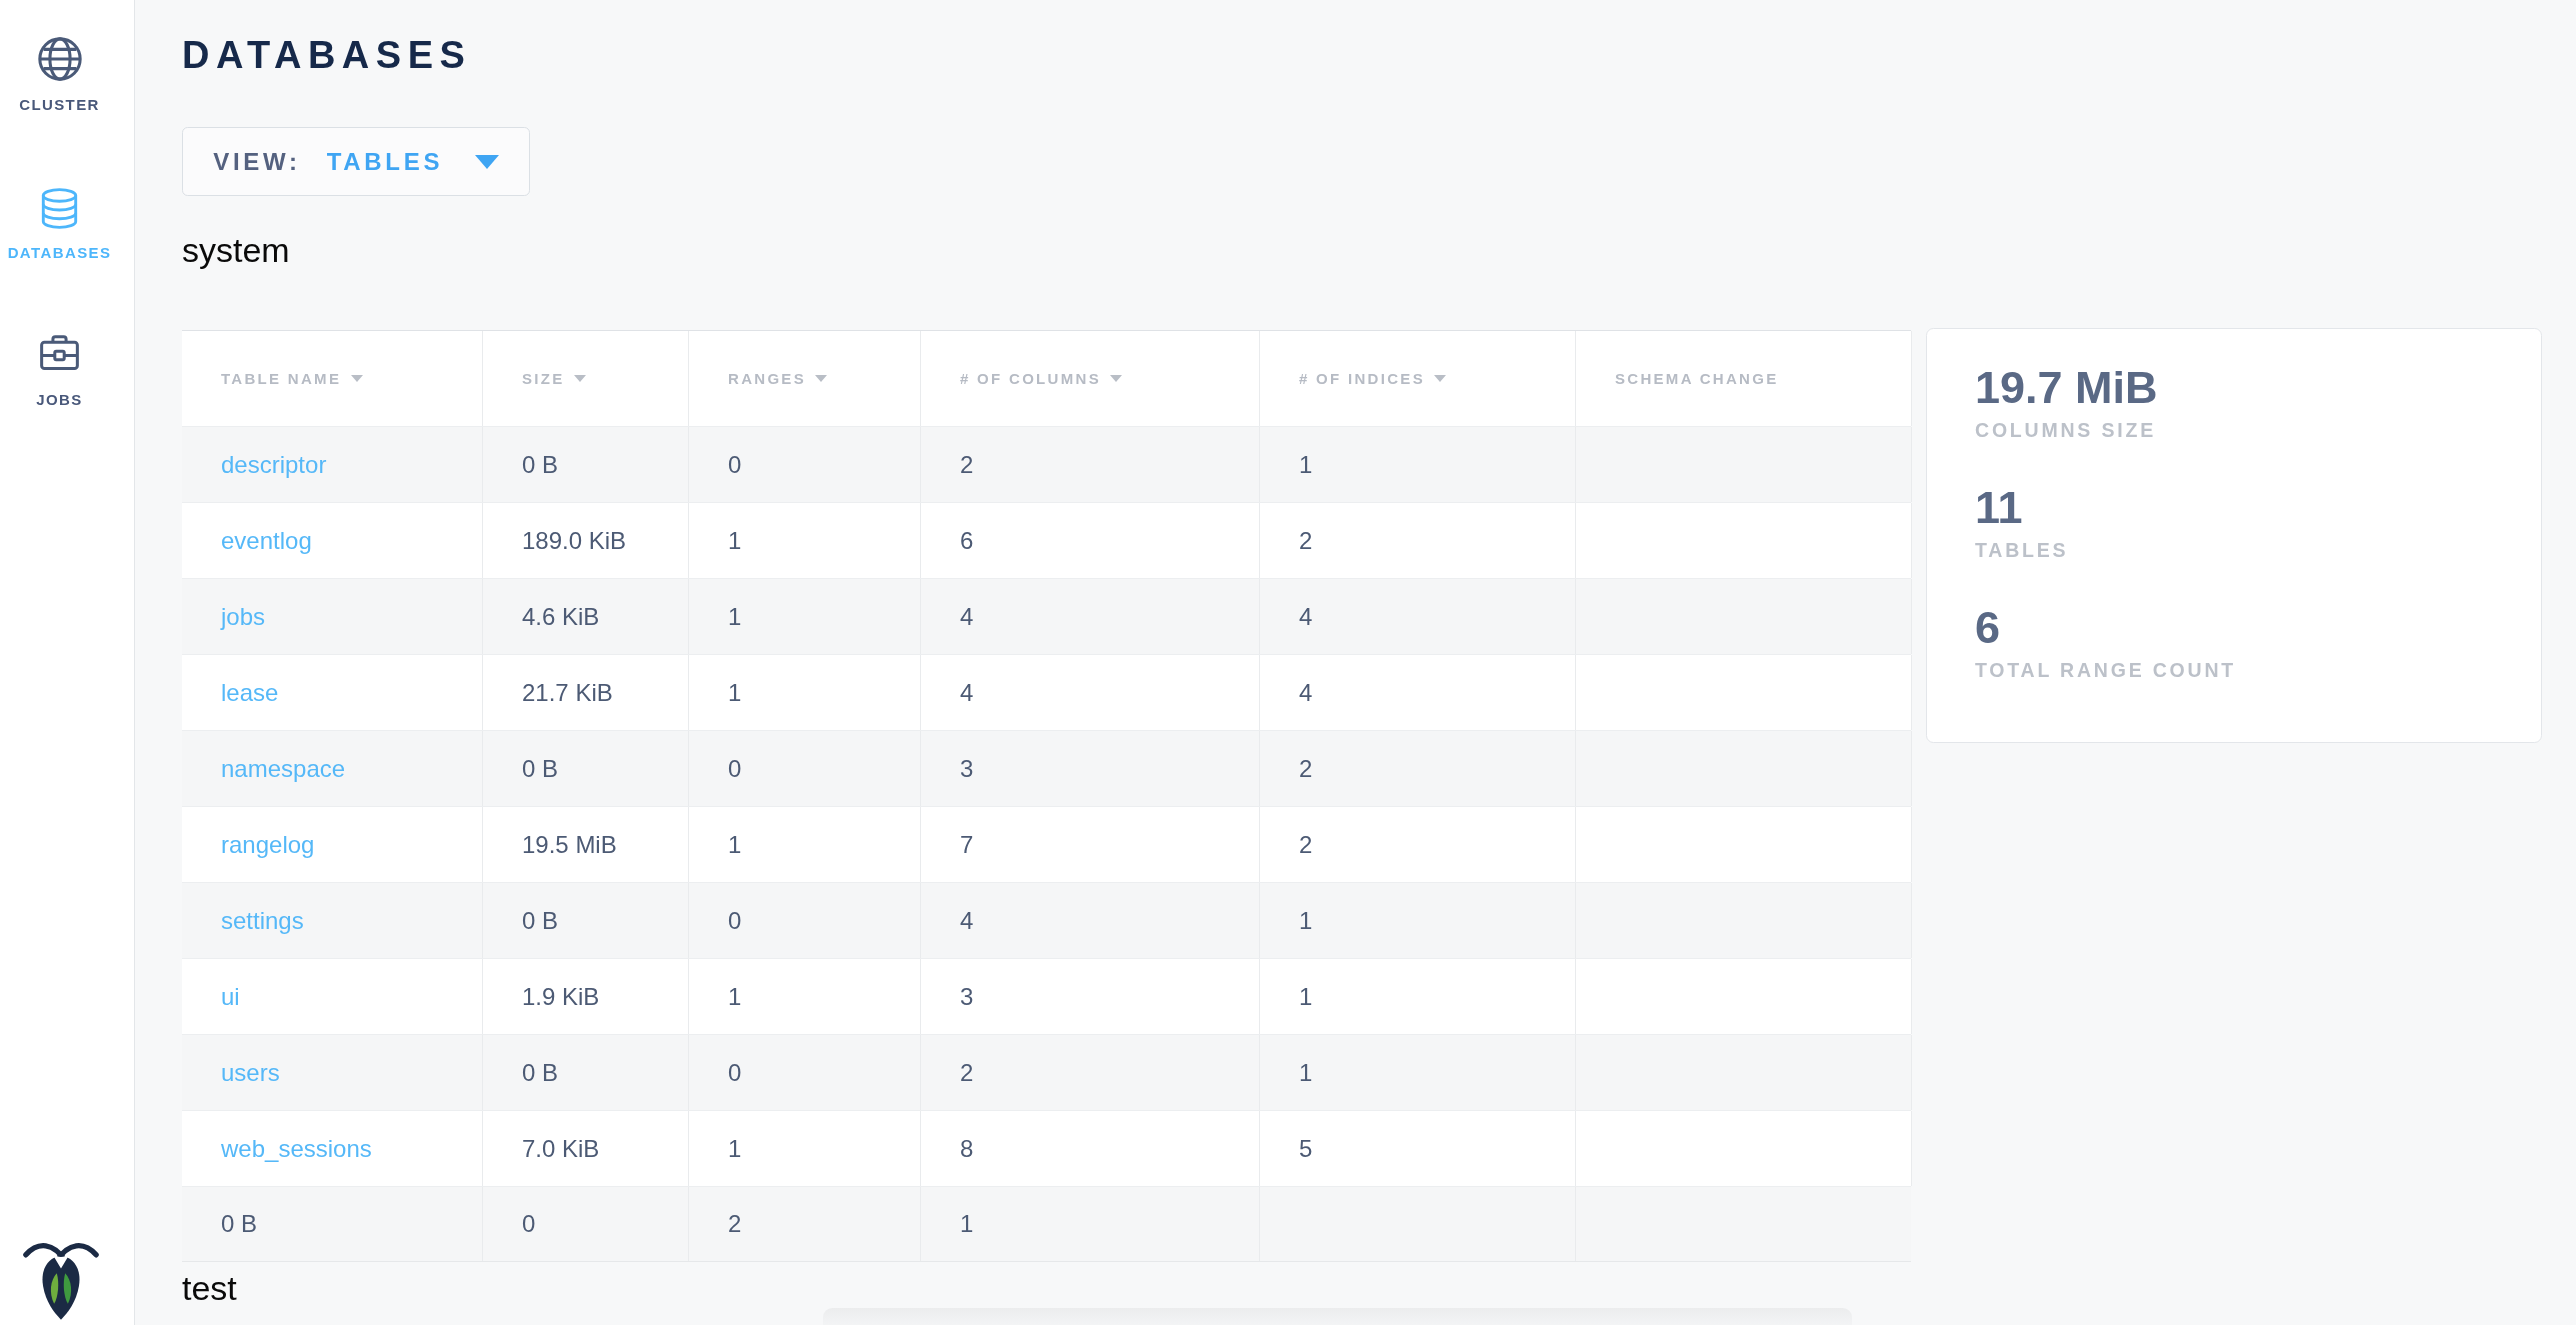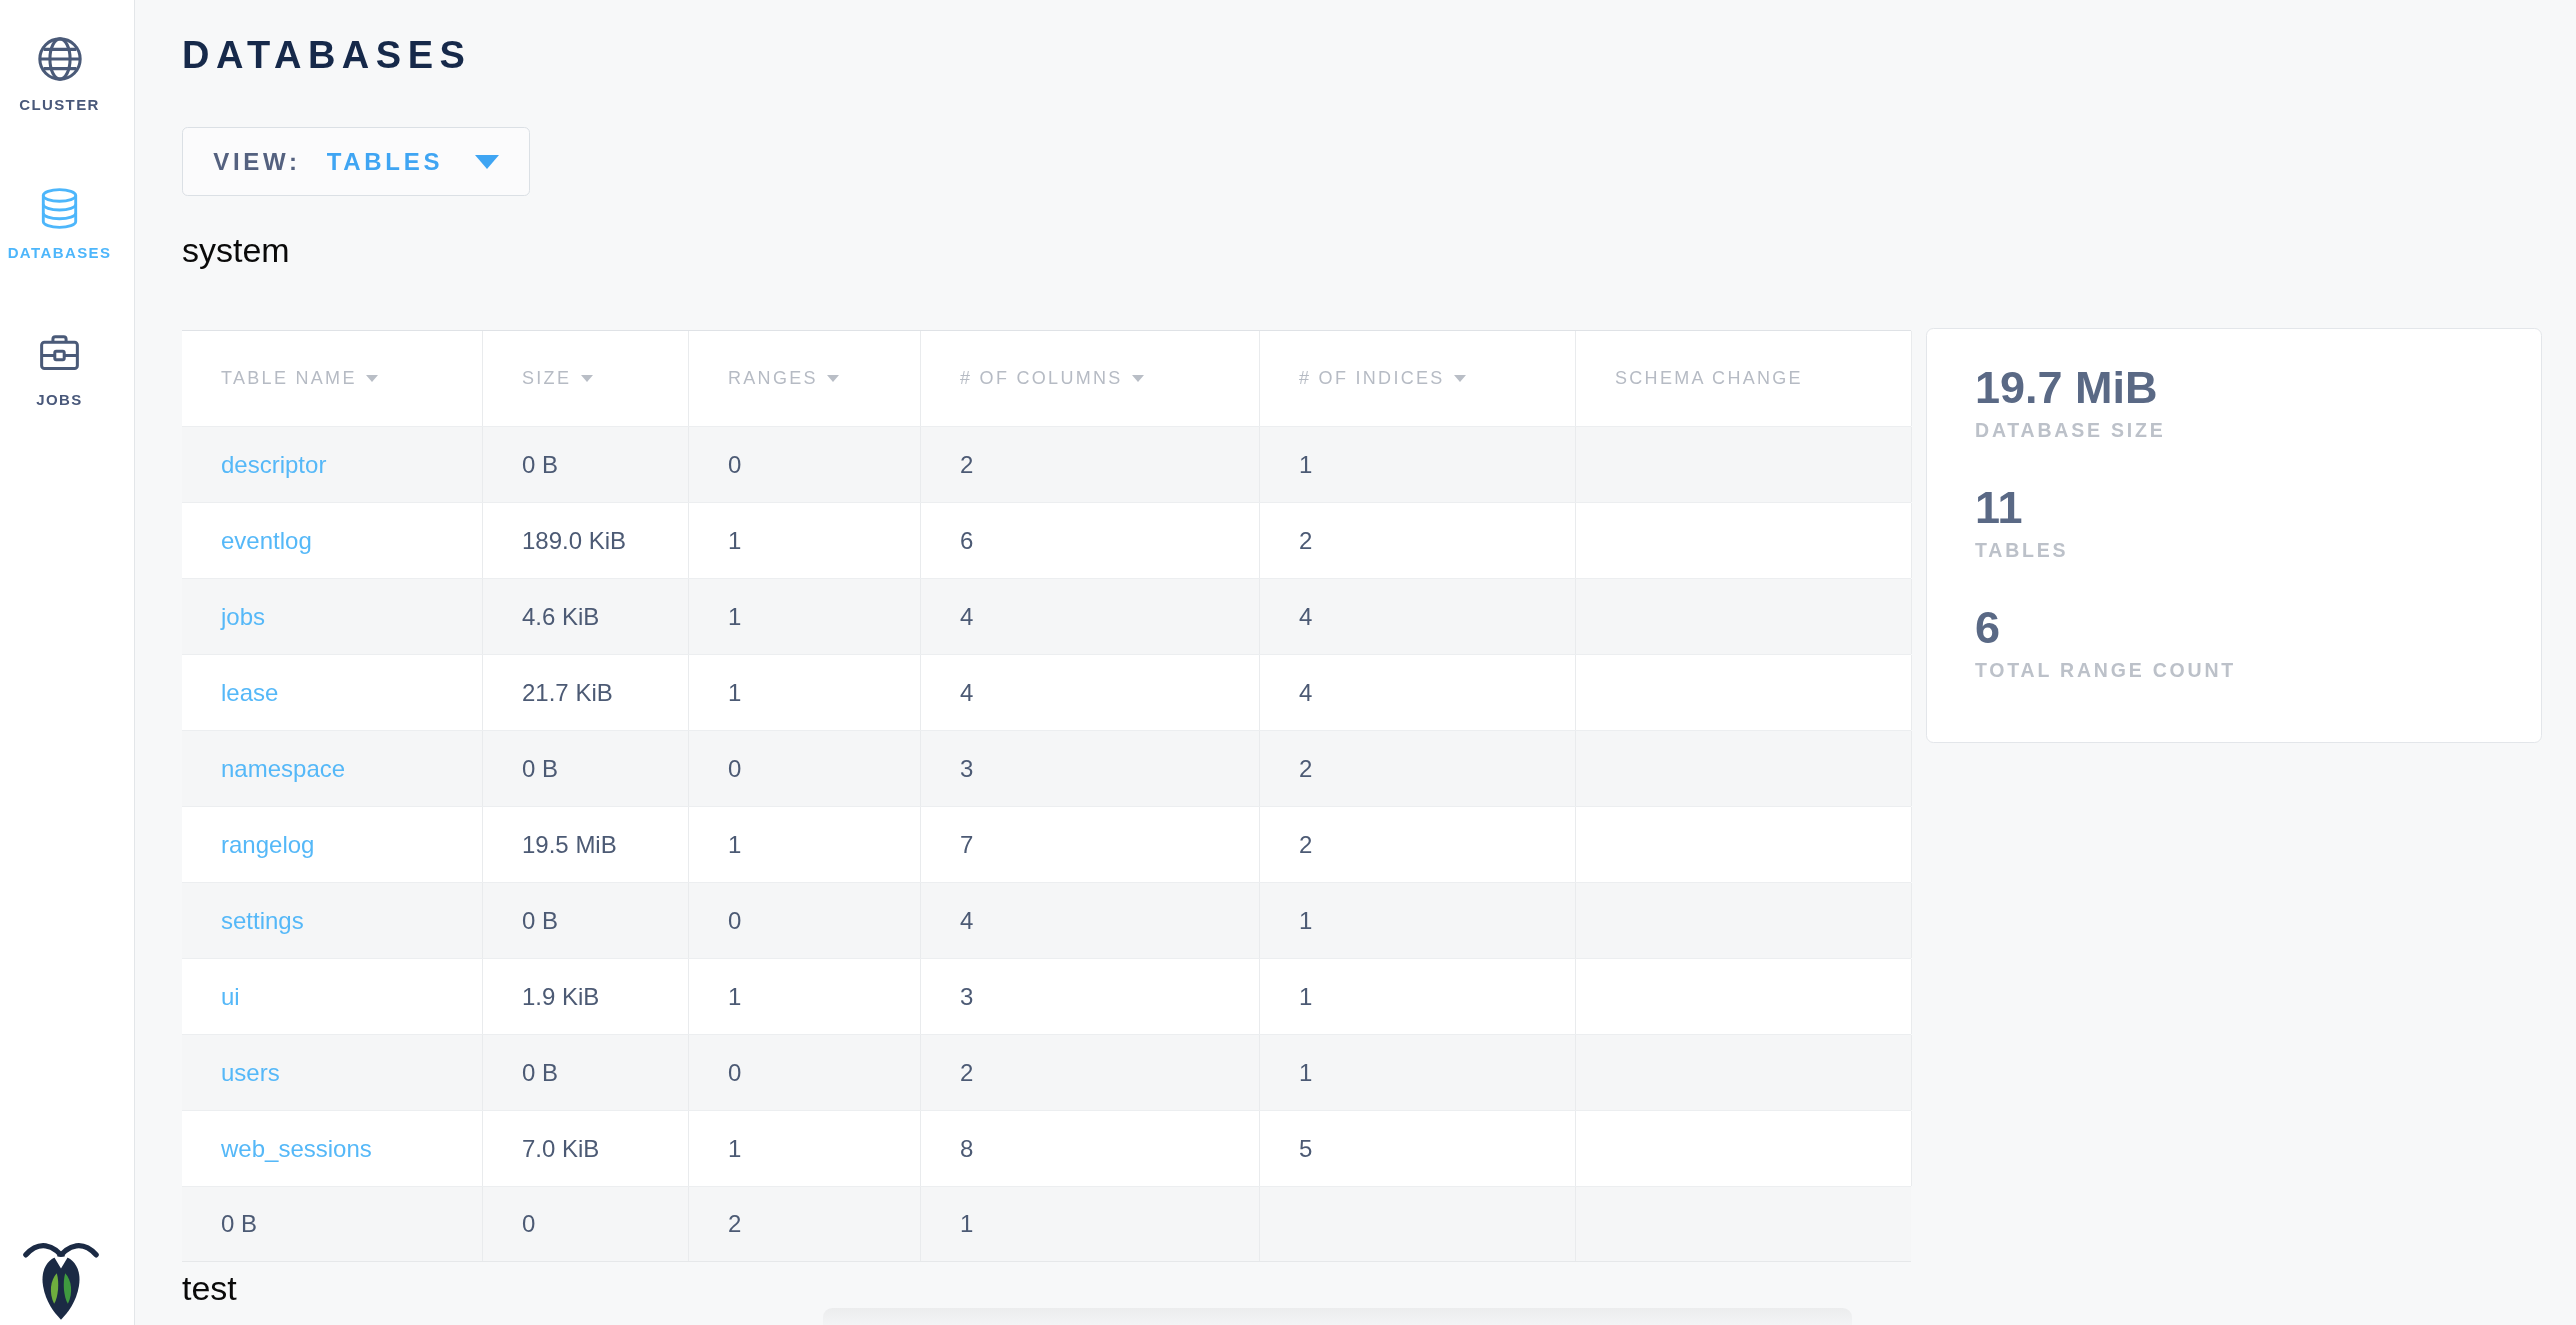--- a/index.html
+++ b/index.html
@@ -36,21 +36,21 @@
   #heading-test{top:1269px;}
 
   
   #db-table{position:absolute;left:182px;top:330px;width:1729px;background:#ffffff;
     border-top:0.9px solid #dfe2e6;}
   .thead,.row{display:grid;grid-template-columns:301px 206px 232px 339px 316px 336px;}
   .thead{height:95px;background:#ffffff;}
   .th{display:flex;align-items:center;padding-left:39px;border-right:0.9px solid #e9ebed;
     cursor:pointer;}
   .th:last-child{cursor:default;}
-  .th-label{font-size:18px;font-weight:400;letter-spacing:2.3px;color:#b6bbc4;}
+  .th-label{font-size:15px;font-weight:700;letter-spacing:2.3px;color:#b6bbc4;}
   .sort-caret{width:0;height:0;margin-left:9.3px;border-left:6.5px solid transparent;
     border-right:6.5px solid transparent;border-top:7.4px solid #b9bec6;}
   .row{height:76px;border-top:0.9px solid #eceef0;}
   .tbody .row:nth-of-type(odd){background:#f5f6f7;}
   .tbody .row:nth-of-type(even){background:#ffffff;}
   .tbody .row:last-of-type{border-bottom:0.9px solid #e6e8ea;}
   .td{display:flex;align-items:center;padding-left:39px;border-right:0.9px solid #e9ebed;
     font-size:24px;color:#4c5a74;}
   .tname{color:#55b8f8;text-decoration:none;cursor:pointer;}
 
@@ -277,21 +277,21 @@
         <div class="td">2</div>
         <div class="td">1</div>
         <div class="td"></div>
       </div>
     </div>
 </div>
 
 <div id="summary">
   <div class="stat">
     <div class="stat-value">19.7 MiB</div>
-    <div class="stat-label">DATABASE SIZE</div>
+    <div class="stat-label">COLUMNS SIZE</div>
   </div>
   <div class="stat">
     <div class="stat-value">11</div>
     <div class="stat-label">TABLES</div>
   </div>
   <div class="stat">
     <div class="stat-value">6</div>
     <div class="stat-label">TOTAL RANGE COUNT</div>
   </div>
 </div>

